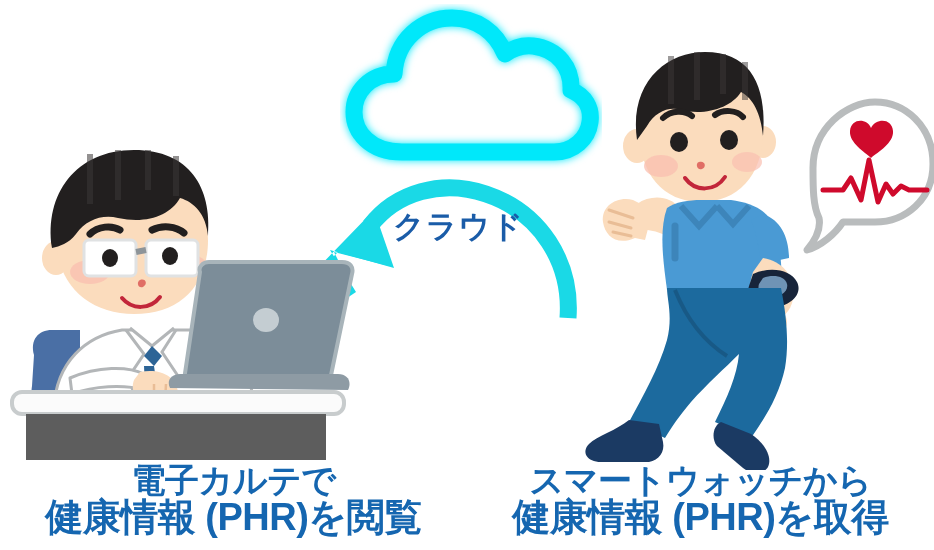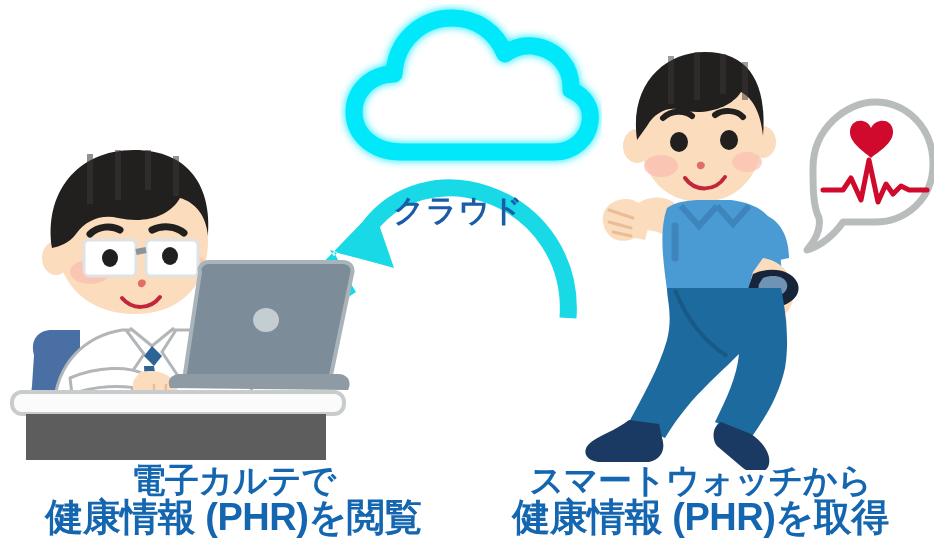--- a/index.html
+++ b/index.html
@@ -17,21 +17,21 @@
   #caption-left{left:0px;top:463px;width:467px;}
   #caption-right{left:467px;top:463px;width:467px;}
 
   
   #cloud{left:340px;top:4px;width:262px;height:168px;}
 
   
   #arrow{left:290px;top:170px;width:310px;height:150px;}
 
   
-  #cloud-word{left:393px;top:190px;font-size:31px;font-weight:bold;
+  #cloud-word{left:393px;top:206px;font-size:31px;font-weight:bold;
               color:#1a5ca8;letter-spacing:1px;white-space:nowrap;}
 
   
   #doctor{left:-6px;top:140px;width:400px;height:320px;}
   #walker{left:575px;top:50px;width:360px;height:420px;}
 </style>
 </head>
 <body>
 
 <div id="stage">

